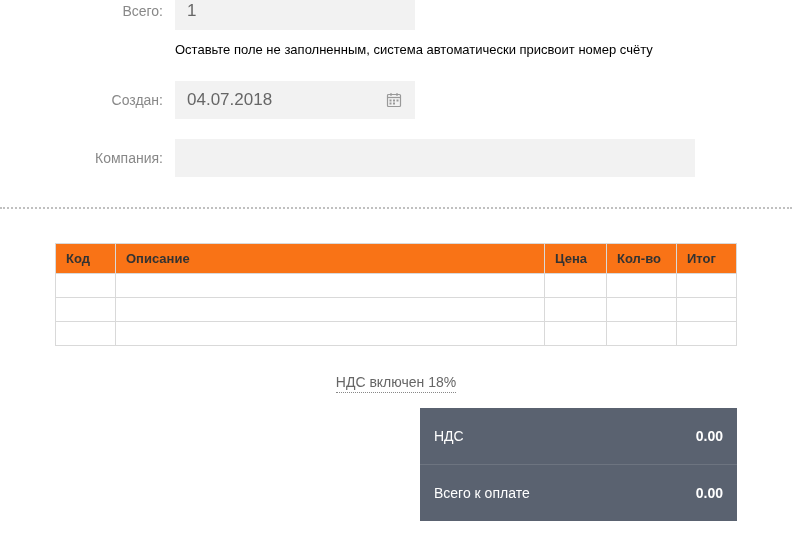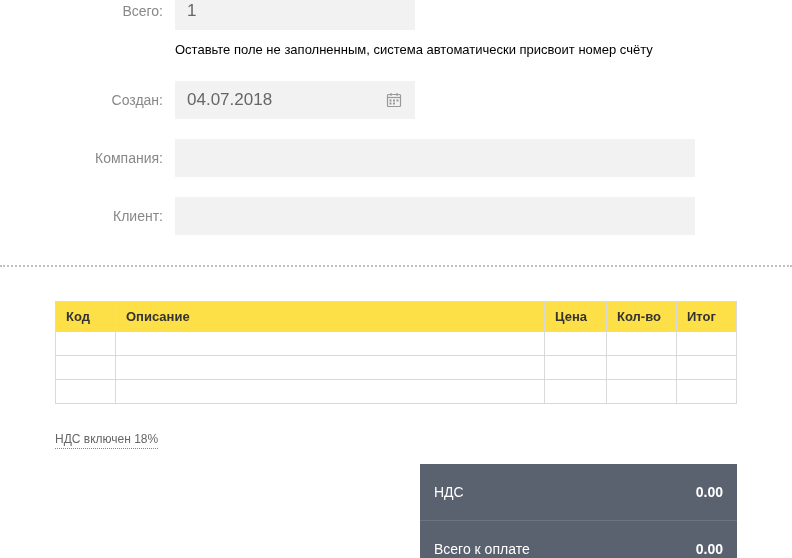--- a/index.html
+++ b/index.html
@@ -82,36 +82,36 @@
       border-collapse: collapse;
     }
     table.items th, table.items td {
       border: 1px solid #d9d9d9;
       padding: 7px 10px;
       text-align: left;
       font-size: 13px;
       height: 24px;
     }
     table.items th {
-      background: #fde047;
+      background: #f97316;
       font-weight: bold;
       color: #333;
     }
     table.items td {
       background: #fff;
     }
     .col-code { width: 60px; }
     .col-price { width: 62px; }
     .col-qty { width: 70px; }
     .col-total { width: 60px; }
     .vat-text {
-      text-align: left;
+      text-align: center;
       margin: 28px 0 18px 0;
       color: #666;
-      font-size: 12px;
+      font-size: 14px;
     }
     .vat-underline {
       border-bottom: 1px dotted #888;
       padding-bottom: 2px;
     }
     .totals-box {
       margin-left: 420px;
       margin-right: 55px;
     }
     .totals-row {
@@ -175,28 +175,20 @@
 
   <div class="form-row">
     <div class="form-label">Компания:</div>
     <div class="field-wrap">
       <div class="input-like">
         <span></span>
       </div>
     </div>
   </div>
 
-  <div class="form-row" style="margin-bottom:28px;">
-    <div class="form-label">Клиент:</div>
-    <div class="field-wrap">
-      <div class="input-like">
-        <span></span>
-      </div>
-    </div>
-  </div>
 
 </div>
 
 <hr class="divider">
 
 <div class="table-section">
   <table class="items">
     <thead>
       <tr>
         <th class="col-code">Код</th>

